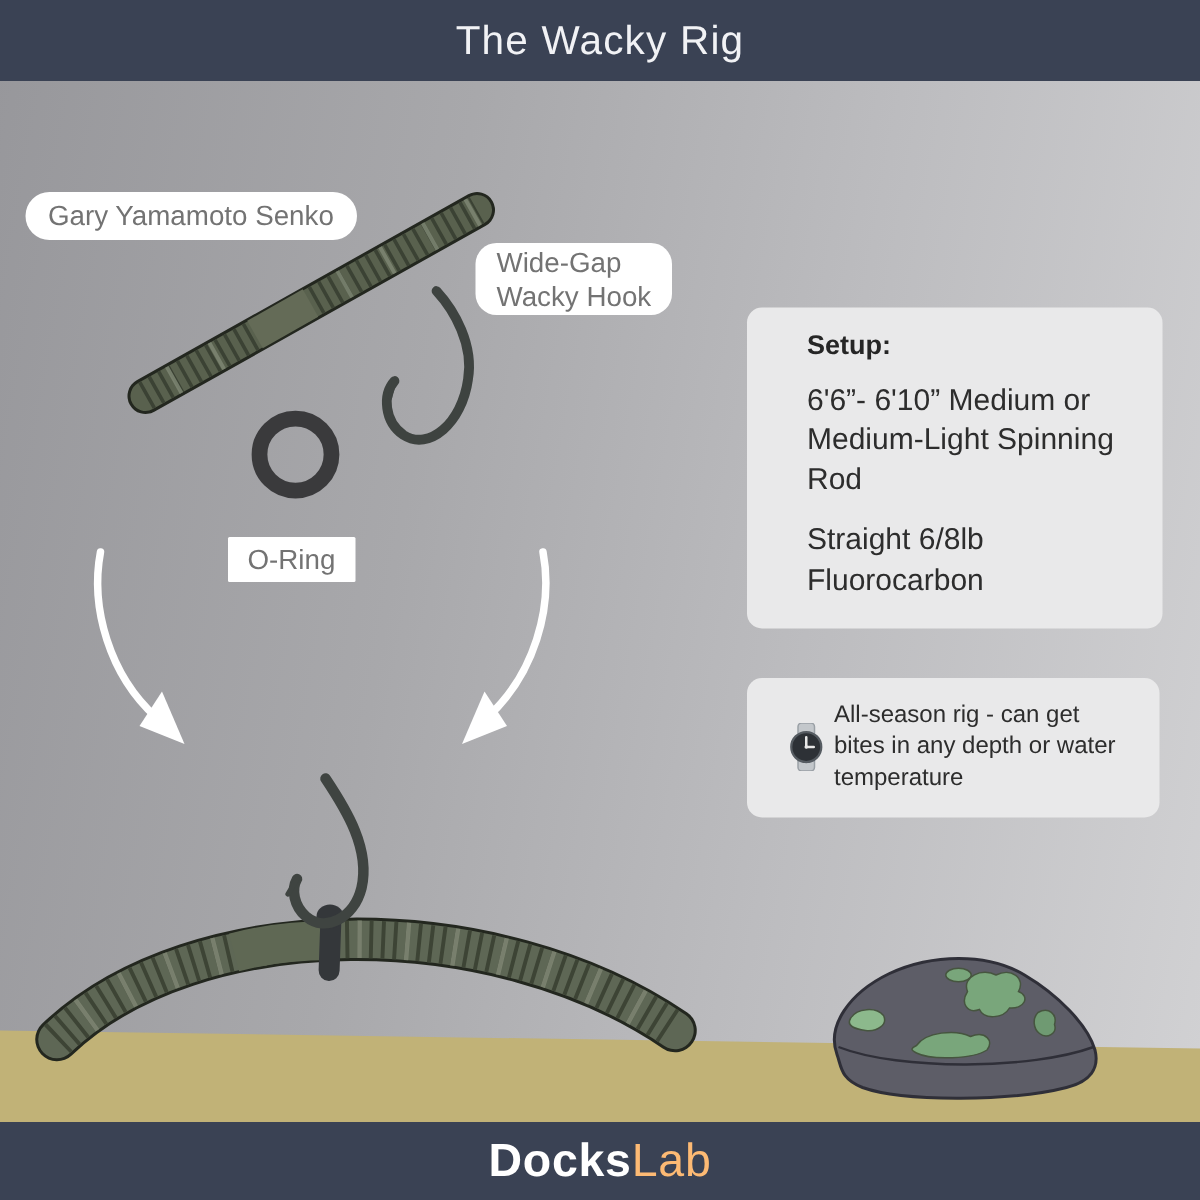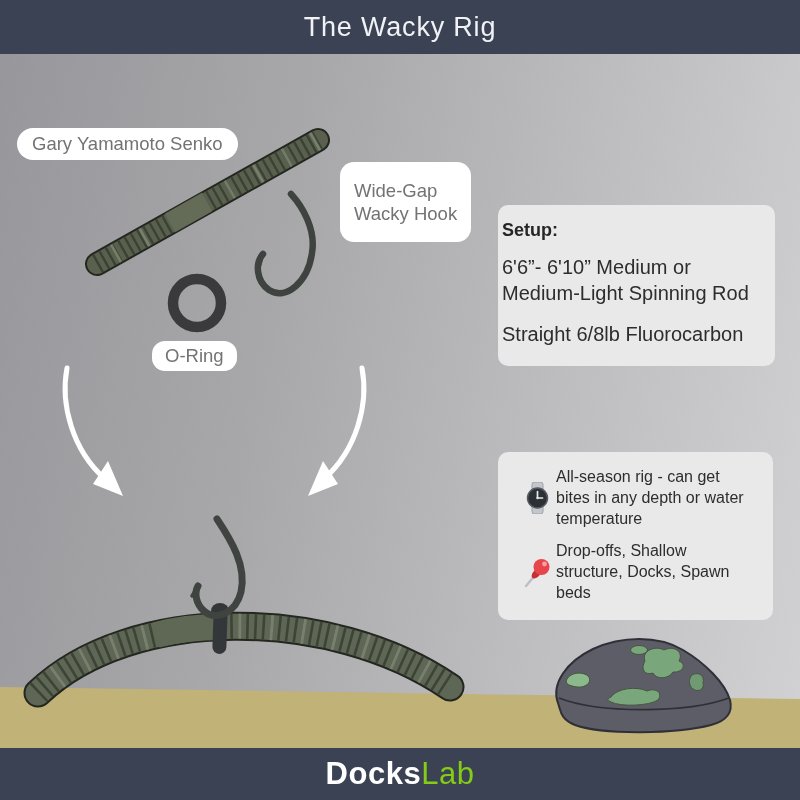--- a/index.html
+++ b/index.html
@@ -13,32 +13,32 @@
     position:absolute;left:0;top:0;width:800px;height:54px;background:#3a4254;z-index:3;
     display:flex;align-items:center;justify-content:center;
   }
   .topbar h1{margin:0;font-size:27px;font-weight:500;letter-spacing:.8px;color:#f1f2f5;}
   .bottombar{
     position:absolute;left:0;top:748px;width:800px;height:52px;background:#3a4254;z-index:3;
     display:flex;align-items:center;justify-content:center;
   }
   .brand{font-size:31px;letter-spacing:.5px;color:#ffffff;}
   .brand .b{font-weight:700;}
-  .brand .l{font-weight:400;color:#84cc16;}
+  .brand .l{font-weight:400;color:#fdba74;}
   .pill{
     position:absolute;z-index:4;background:#ffffff;color:#737373;border-radius:16px;
     font-size:18.5px;line-height:1.2;box-sizing:border-box;
   }
   .pill-senko{left:17px;top:128px;padding:5px 15px;}
-  .pill-hook{left:340px;top:162px;padding:17px 14px;border-radius:14px;white-space:pre-line;line-height:1.25;}
-  .pill-oring{left:152px;top:341px;padding:4px 13px;border-radius:13px;}
+  .pill-hook{left:317px;top:162px;padding:1px 14px;border-radius:14px;white-space:pre-line;line-height:1.25;}
+  .pill-oring{left:152px;top:358px;padding:4px 13px;border-radius:1px;}
   .infobox{
     position:absolute;z-index:4;background:#e9e9ea;border-radius:10px;box-sizing:border-box;color:#2d2d2d;
   }
-  .setup-box{left:498px;top:205px;width:277px;padding:15px 18px 5px 4px;}
+  .setup-box{left:498px;top:205px;width:277px;padding:15px 18px 5px 40px;}
   .setup-box h2{margin:0 0 13px 0;font-size:18px;font-weight:700;color:#262626;}
   .setup-box p{margin:0 0 14px 0;font-size:20px;line-height:1.32;}
   .tips-box{left:498px;top:428px;width:275px;padding:15px 16px 4px 20px;margin-top:24px;}
   .trow{display:flex;align-items:center;margin-bottom:12px;}
   .ticon{flex:0 0 38px;width:38px;display:flex;justify-content:center;}
   .trow p{margin:0;font-size:16px;line-height:1.3;flex:1;}
 </style>
 </head>
 <body>
 
@@ -120,31 +120,20 @@
         <svg width="27" height="32" viewBox="0 0 27 32">
           <rect x="8" y="0" width="11" height="9" rx="2.5" fill="#c3c7cb" stroke="#9aa0a6" stroke-width="1"></rect>
           <rect x="8" y="23" width="11" height="9" rx="2.5" fill="#c3c7cb" stroke="#9aa0a6" stroke-width="1"></rect>
           <circle cx="13.5" cy="16" r="10" fill="#2d3136" stroke="#555b61" stroke-width="1.5"></circle>
           <path d="M13.5,16 L13.5,9.5 M13.5,16 L18.5,16" stroke="#e8e8e8" stroke-width="1.7" stroke-linecap="round" fill="none"></path>
           <circle cx="13.5" cy="16" r="1.2" fill="#e8e8e8"></circle>
         </svg>
       </span>
       <p>All-season rig - can get bites in any depth or water temperature</p>
     </div>
-    <div class="trow">
-      <span class="ticon">
-        <svg width="32" height="34" viewBox="0 0 32 34">
-          <line x1="5" y1="30" x2="15" y2="18" stroke="#bcc1c7" stroke-width="2.6" stroke-linecap="round"></line>
-          <ellipse cx="15.5" cy="17.5" rx="6" ry="3.4" transform="rotate(-45 15.5 17.5)" fill="#c62f35"></ellipse>
-          <circle cx="20.5" cy="11" r="8" fill="#e8444b"></circle>
-          <circle cx="23.5" cy="8" r="2.4" fill="#f4a0a4"></circle>
-        </svg>
-      </span>
-      <p>Drop-offs, Shallow structure, Docks, Spawn beds</p>
-    </div>
   </section>
 
   <footer class="bottombar">
     <div class="brand">
       <span class="b">Docks</span><span class="l">Lab</span>
     </div>
   </footer>
 
 </div>
 

